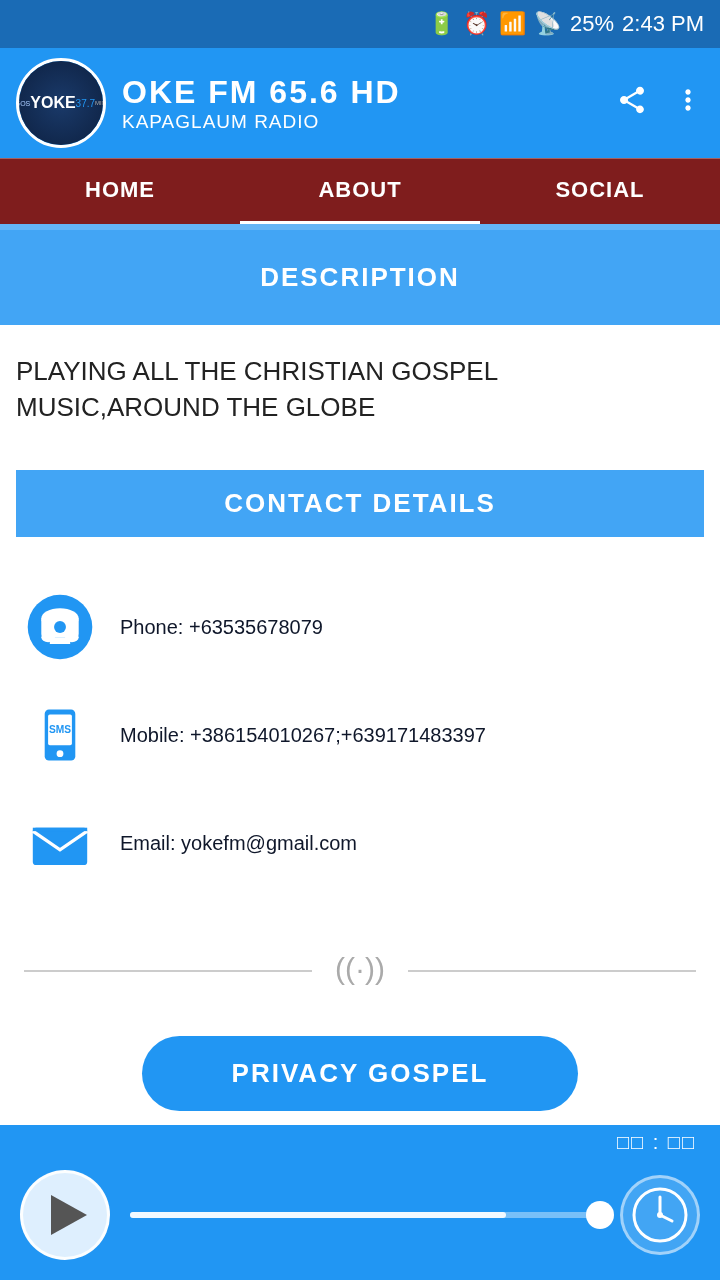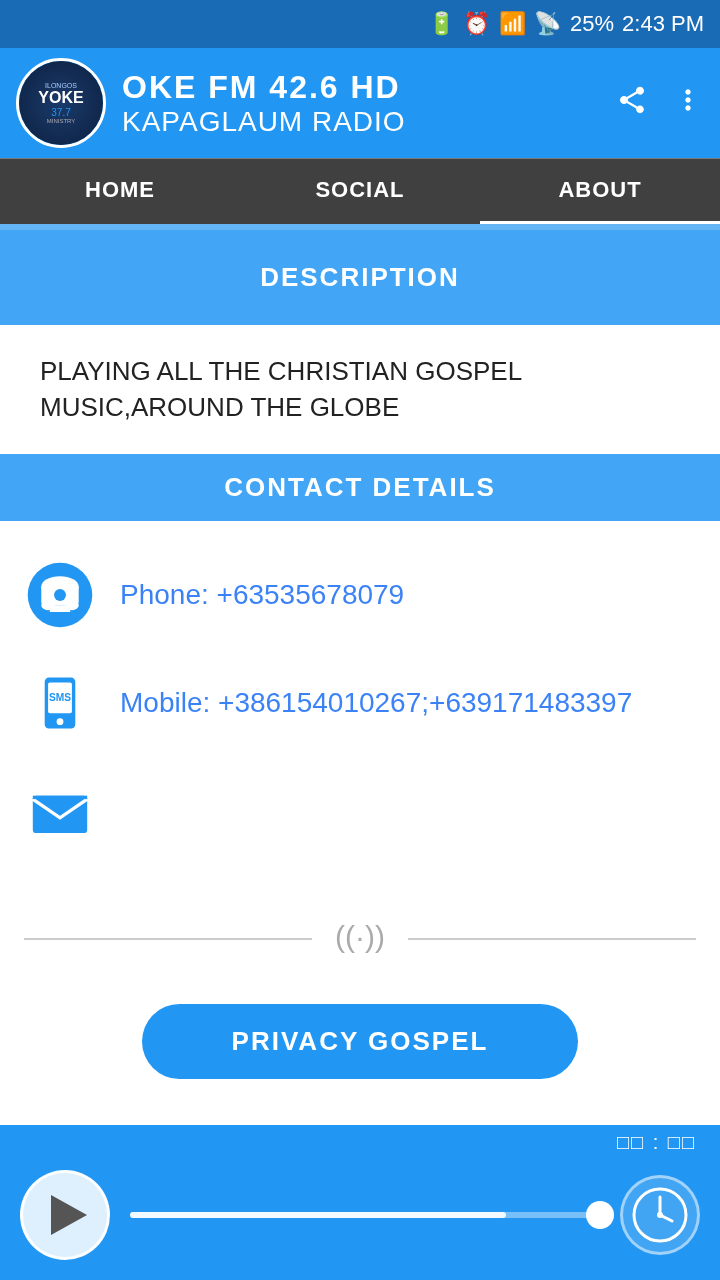--- a/index.html
+++ b/index.html
@@ -50,58 +50,57 @@
       align-items: center;
       justify-content: center;
       border: 3px solid #fff;
       overflow: hidden;
     }
     .logo-inner {
       width: 100%;
       height: 100%;
       background: radial-gradient(circle at center, #1a3a6a 0%, #0d2040 100%);
       display: flex;
-      flex-direction: column;
       align-items: center;
       justify-content: center;
       color: #fff;
       font-size: 9px;
       text-align: center;
     }
     .logo-text-top { font-size: 7px; color: #aaccff; }
     .logo-radio { font-size: 16px; font-weight: bold; color: #fff; }
     .logo-freq { font-size: 10px; color: #2196F3; }
     .header-title {
       flex: 1;
       color: white;
     }
     .header-title .station-name {
       font-size: 32px;
       font-weight: bold;
       letter-spacing: 2px;
     }
     .header-title .subtitle {
-      font-size: 28px;
+      font-size: 19px;
       font-weight: normal;
       letter-spacing: 1px;
     }
     .header-icons {
       display: flex;
       gap: 24px;
       align-items: center;
     }
     .header-icon {
       color: white;
       font-size: 28px;
       cursor: pointer;
     }
 
     
     .nav-tabs {
-      background: #404040;
+      background: #7f1d1d;
       display: flex;
       border-top: 1px solid rgba(255,255,255,0.3);
     }
     .nav-tab {
       flex: 1;
       text-align: center;
       padding: 18px 0;
       color: white;
       font-size: 22px;
       font-weight: bold;
@@ -127,33 +126,33 @@
     }
     .section-header span {
       color: white;
       font-size: 26px;
       font-weight: bold;
       letter-spacing: 2px;
     }
 
     
     .description-text {
-      padding: 28px 40px;
+      padding: 28px 16px;
       font-size: 26px;
       color: #222;
       line-height: 1.4;
       font-weight: normal;
     }
 
     
     .contact-header {
       background: #42a5f5;
       padding: 18px;
       text-align: center;
-      margin: 0;
+      margin: 16px;
     }
     .contact-header span {
       color: white;
       font-size: 26px;
       font-weight: bold;
       letter-spacing: 2px;
     }
 
     
     .contact-list {
@@ -171,22 +170,22 @@
       flex-shrink: 0;
       display: flex;
       align-items: center;
       justify-content: center;
     }
     .contact-icon-svg {
       width: 68px;
       height: 68px;
     }
     .contact-text {
-      font-size: 28px;
-      color: #3b82f6;
+      font-size: 20px;
+      color: #0f172a;
       line-height: 1.4;
     }
 
     
     .divider-area {
       display: flex;
       align-items: center;
       padding: 30px 24px;
       gap: 0;
     }
@@ -317,42 +316,42 @@
 <div class="header">
   <div class="logo-circle">
     <div class="logo-inner">
       <span class="logo-text-top">ILONGOS</span>
       <span class="logo-radio">YOKE</span>
       <span class="logo-freq">37.7</span>
       <span style="font-size:6px;color:#aaa;">MINISTRY</span>
     </div>
   </div>
   <div class="header-title">
-    <div class="station-name">OKE FM 42.6 HD</div>
+    <div class="station-name">OKE FM 65.6 HD</div>
     <div class="subtitle">KAPAGLAUM RADIO</div>
   </div>
   <div class="header-icons">
     <div class="header-icon">
       
       <svg width="32" height="32" viewBox="0 0 24 24" fill="white">
         <path d="M18 16.08c-.76 0-1.44.3-1.96.77L8.91 12.7c.05-.23.09-.46.09-.7s-.04-.47-.09-.7l7.05-4.11c.54.5 1.25.81 2.04.81 1.66 0 3-1.34 3-3s-1.34-3-3-3-3 1.34-3 3c0 .24.04.47.09.7L8.04 9.81C7.5 9.31 6.79 9 6 9c-1.66 0-3 1.34-3 3s1.34 3 3 3c.79 0 1.5-.31 2.04-.81l7.12 4.16c-.05.21-.08.43-.08.65 0 1.61 1.31 2.92 2.92 2.92s2.92-1.31 2.92-2.92c0-1.61-1.31-2.92-2.92-2.92z"></path>
       </svg>
     </div>
     <div class="header-icon">
       <svg width="32" height="32" viewBox="0 0 24 24" fill="white">
         <path d="M12 8c1.1 0 2-.9 2-2s-.9-2-2-2-2 .9-2 2 .9 2 2 2zm0 2c-1.1 0-2 .9-2 2s.9 2 2 2 2-.9 2-2-.9-2-2-2zm0 6c-1.1 0-2 .9-2 2s.9 2 2 2 2-.9 2-2-.9-2-2-2z"></path>
       </svg>
     </div>
   </div>
 </div>
 
 <div class="nav-tabs">
   <div class="nav-tab">HOME</div>
+  <div class="nav-tab active">ABOUT</div>
   <div class="nav-tab">SOCIAL</div>
-  <div class="nav-tab active">ABOUT</div>
 </div>
 
 <div class="scroll-indicator"></div>
 
 <div class="section-header">
   <span>DESCRIPTION</span>
 </div>
 <div class="description-text">PLAYING ALL THE CHRISTIAN GOSPEL MUSIC,AROUND THE GLOBE</div>
 
 <div class="contact-header">
@@ -396,20 +395,21 @@
   </div>
 
   <div class="contact-item">
     <div class="contact-icon-wrap">
       <svg class="contact-icon-svg" viewBox="0 0 80 80">
         <rect x="8" y="22" width="64" height="44" rx="4" fill="#2196F3"></rect>
         <path d="M8 26 L40 48 L72 26" stroke="white" stroke-width="4" fill="none"></path>
         <rect x="8" y="22" width="64" height="4" fill="#2196F3"></rect>
       </svg>
     </div>
+    <div class="contact-text">Email: yokefm@gmail.com</div>
   </div>
 
 </div>
 
 <div class="divider-area">
   <div class="divider-line"></div>
   <div class="divider-radio-icon">
     
     <svg width="60" height="40" viewBox="0 0 60 40">
       <text x="30" y="32" text-anchor="middle" font-size="30" fill="#aaa">((·))</text>

